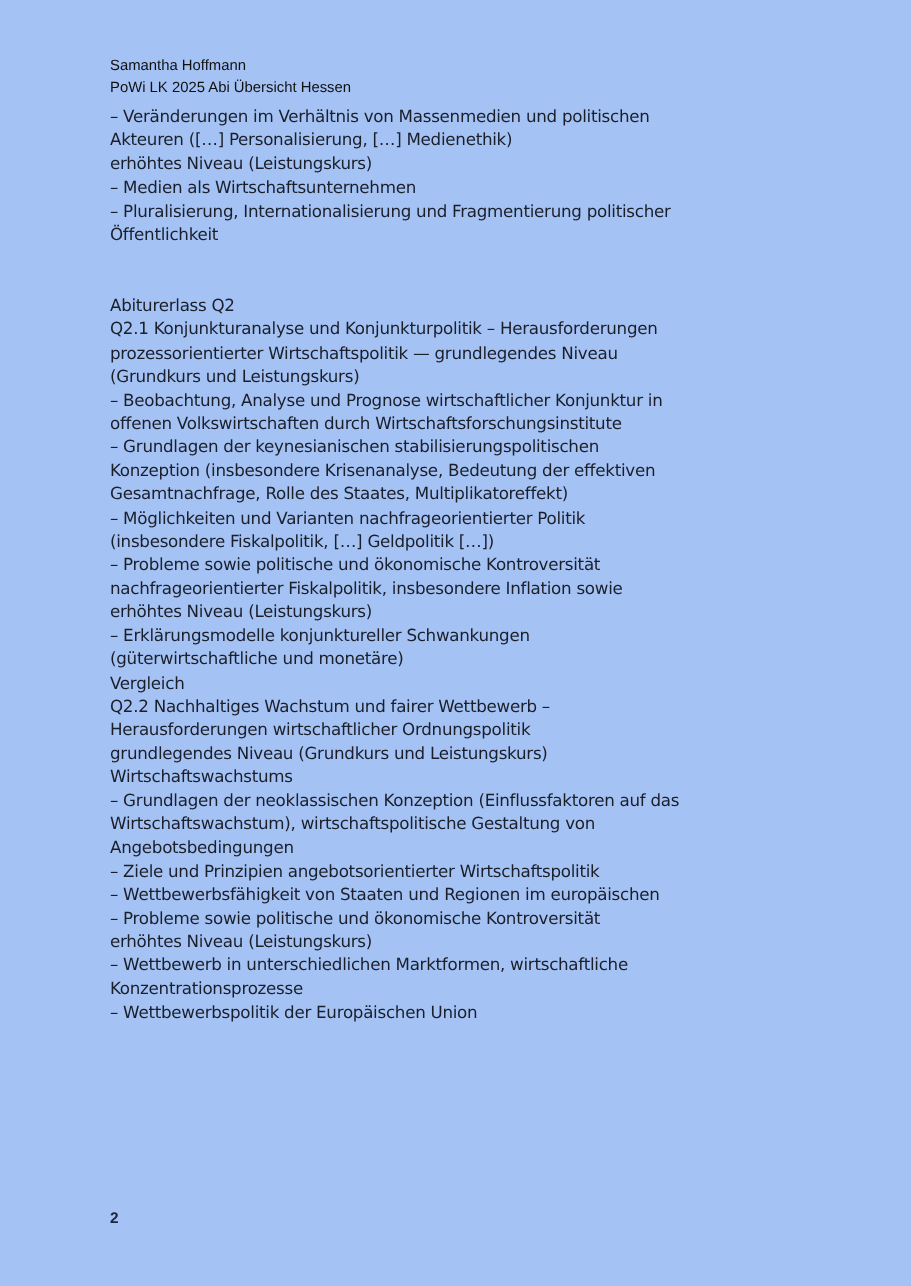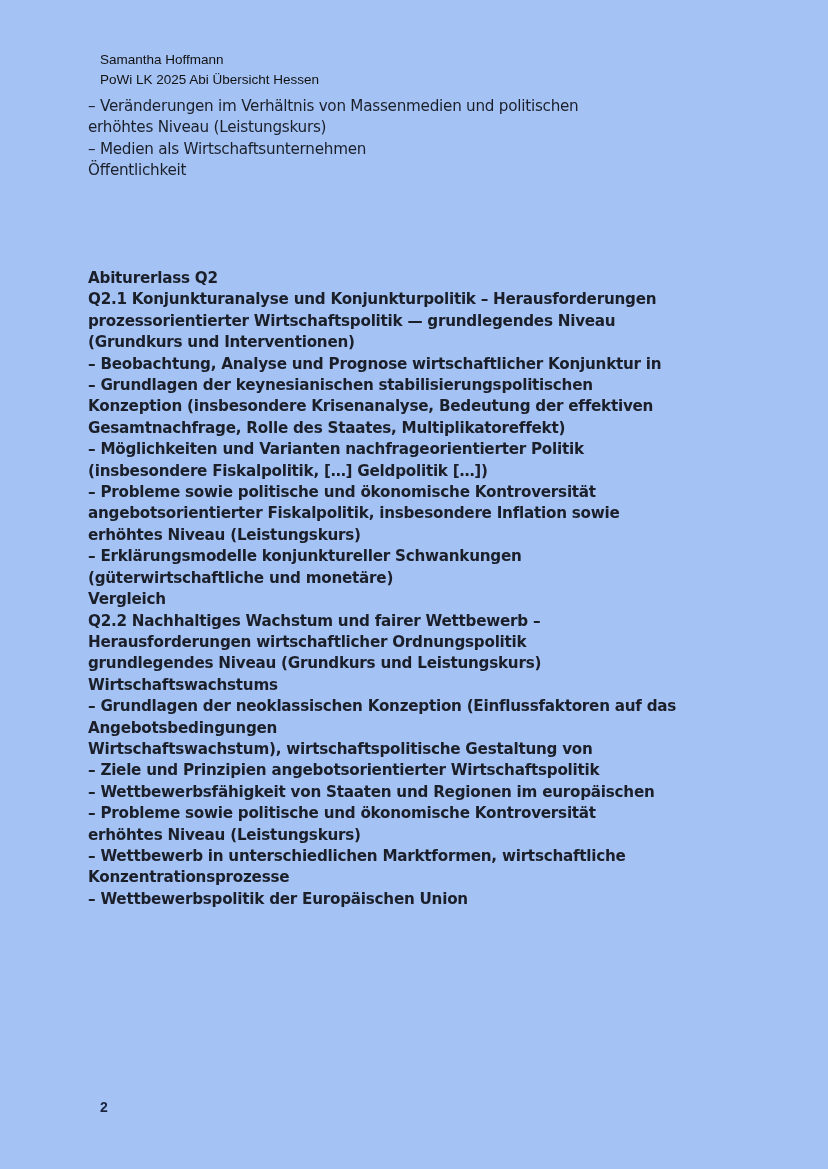--- a/index.html
+++ b/index.html
@@ -24,33 +24,33 @@
       left: 100px;
       top: 50px;
       font-family: "Liberation Sans", sans-serif;
       font-size: 13.5px;
       line-height: 20px;
       color: #111;
     }
     .header div { white-space: nowrap; }
     .body-text {
       position: absolute;
-      left: 88px;
+      left: 100px;
       width: 640px;
       font-family: "DejaVu Sans", sans-serif;
       font-size: 15.2px;
       line-height: 21.4px;
       letter-spacing: -0.25px;
       color: #1b1f2a;
     }
     .body-text .line {
       white-space: nowrap;
     }
     .section-1 { top: 96px; }
-    .section-2 { top: 268px; font-weight: bold; }
+    .section-2 { top: 268px; }
     .page-number {
       position: absolute;
       left: 100px;
       top: 1099px;
       font-family: "Liberation Sans", sans-serif;
       font-size: 14px;
       font-weight: bold;
       color: #1b2540;
     }
   </style>
@@ -59,49 +59,52 @@
 
 <div class="page">
 
   <div class="header">
     <div>Samantha Hoffmann</div>
     <div>PoWi LK 2025 Abi Übersicht Hessen</div>
   </div>
 
   <div class="body-text section-1">
     <div class="line">– Veränderungen im Verhältnis von Massenmedien und politischen</div>
+    <div class="line">Akteuren ([…] Personalisierung, […] Medienethik)</div>
     <div class="line">erhöhtes Niveau (Leistungskurs)</div>
     <div class="line">– Medien als Wirtschaftsunternehmen</div>
+    <div class="line">– Pluralisierung, Internationalisierung und Fragmentierung politischer</div>
     <div class="line">Öffentlichkeit</div>
   </div>
 
   <div class="body-text section-2">
     <div class="line">Abiturerlass Q2</div>
     <div class="line">Q2.1 Konjunkturanalyse und Konjunkturpolitik – Herausforderungen</div>
     <div class="line">prozessorientierter Wirtschaftspolitik — grundlegendes Niveau</div>
-    <div class="line">(Grundkurs und Interventionen)</div>
+    <div class="line">(Grundkurs und Leistungskurs)</div>
     <div class="line">– Beobachtung, Analyse und Prognose wirtschaftlicher Konjunktur in</div>
+    <div class="line">offenen Volkswirtschaften durch Wirtschaftsforschungsinstitute</div>
     <div class="line">– Grundlagen der keynesianischen stabilisierungspolitischen</div>
     <div class="line">Konzeption (insbesondere Krisenanalyse, Bedeutung der effektiven</div>
     <div class="line">Gesamtnachfrage, Rolle des Staates, Multiplikatoreffekt)</div>
     <div class="line">– Möglichkeiten und Varianten nachfrageorientierter Politik</div>
     <div class="line">(insbesondere Fiskalpolitik, […] Geldpolitik […])</div>
     <div class="line">– Probleme sowie politische und ökonomische Kontroversität</div>
-    <div class="line">angebotsorientierter Fiskalpolitik, insbesondere Inflation sowie</div>
+    <div class="line">nachfrageorientierter Fiskalpolitik, insbesondere Inflation sowie</div>
     <div class="line">erhöhtes Niveau (Leistungskurs)</div>
     <div class="line">– Erklärungsmodelle konjunktureller Schwankungen</div>
     <div class="line">(güterwirtschaftliche und monetäre)</div>
     <div class="line">Vergleich</div>
     <div class="line">Q2.2 Nachhaltiges Wachstum und fairer Wettbewerb –</div>
     <div class="line">Herausforderungen wirtschaftlicher Ordnungspolitik</div>
     <div class="line">grundlegendes Niveau (Grundkurs und Leistungskurs)</div>
     <div class="line">Wirtschaftswachstums</div>
     <div class="line">– Grundlagen der neoklassischen Konzeption (Einflussfaktoren auf das</div>
+    <div class="line">Wirtschaftswachstum), wirtschaftspolitische Gestaltung von</div>
     <div class="line">Angebotsbedingungen</div>
-    <div class="line">Wirtschaftswachstum), wirtschaftspolitische Gestaltung von</div>
     <div class="line">– Ziele und Prinzipien angebotsorientierter Wirtschaftspolitik</div>
     <div class="line">– Wettbewerbsfähigkeit von Staaten und Regionen im europäischen</div>
     <div class="line">– Probleme sowie politische und ökonomische Kontroversität</div>
     <div class="line">erhöhtes Niveau (Leistungskurs)</div>
     <div class="line">– Wettbewerb in unterschiedlichen Marktformen, wirtschaftliche</div>
     <div class="line">Konzentrationsprozesse</div>
     <div class="line">– Wettbewerbspolitik der Europäischen Union</div>
   </div>
 
   <div class="page-number">2</div>

